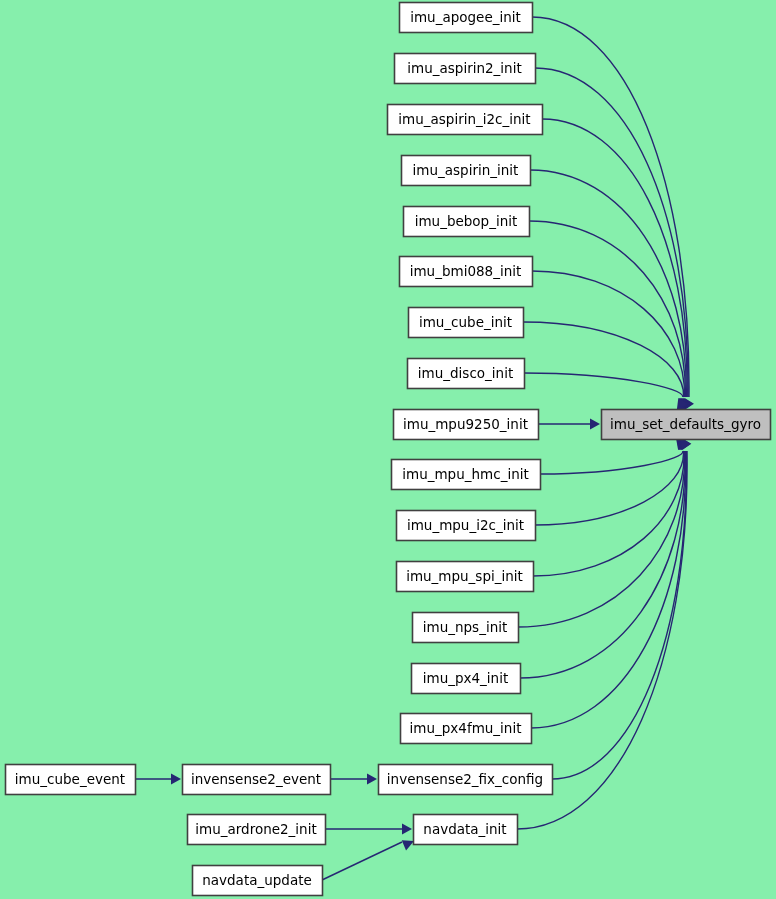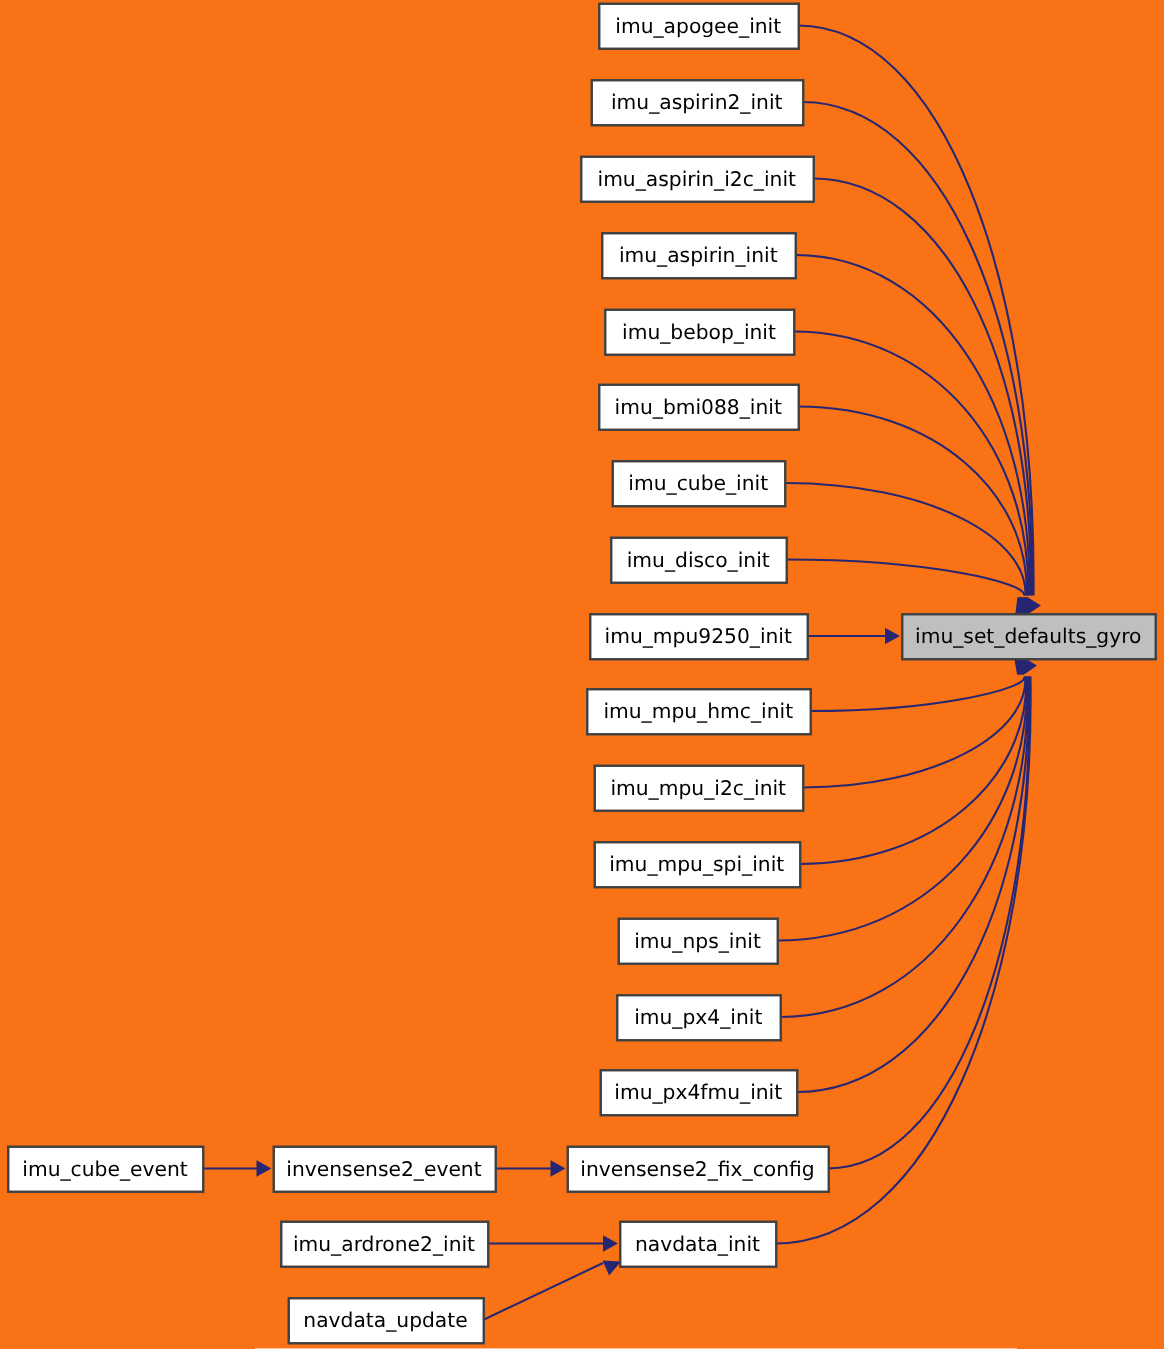--- a/index.html
+++ b/index.html
@@ -4,21 +4,21 @@
 <style>
   html, body {
     margin: 0;
     padding: 0;
     background: #ffffff;
   }
   #diagram-root {
     position: relative;
     width: 776px;
     height: 899px;
-    background: #f97316;
+    background: #86efac;
     font-family: "DejaVu Sans", "Liberation Sans", sans-serif;
     overflow: hidden;
     text-align: center;
   }
   svg.graph-canvas {
     position: absolute;
     left: 0;
     top: 0;
     width: 776px;
     height: 899px;

